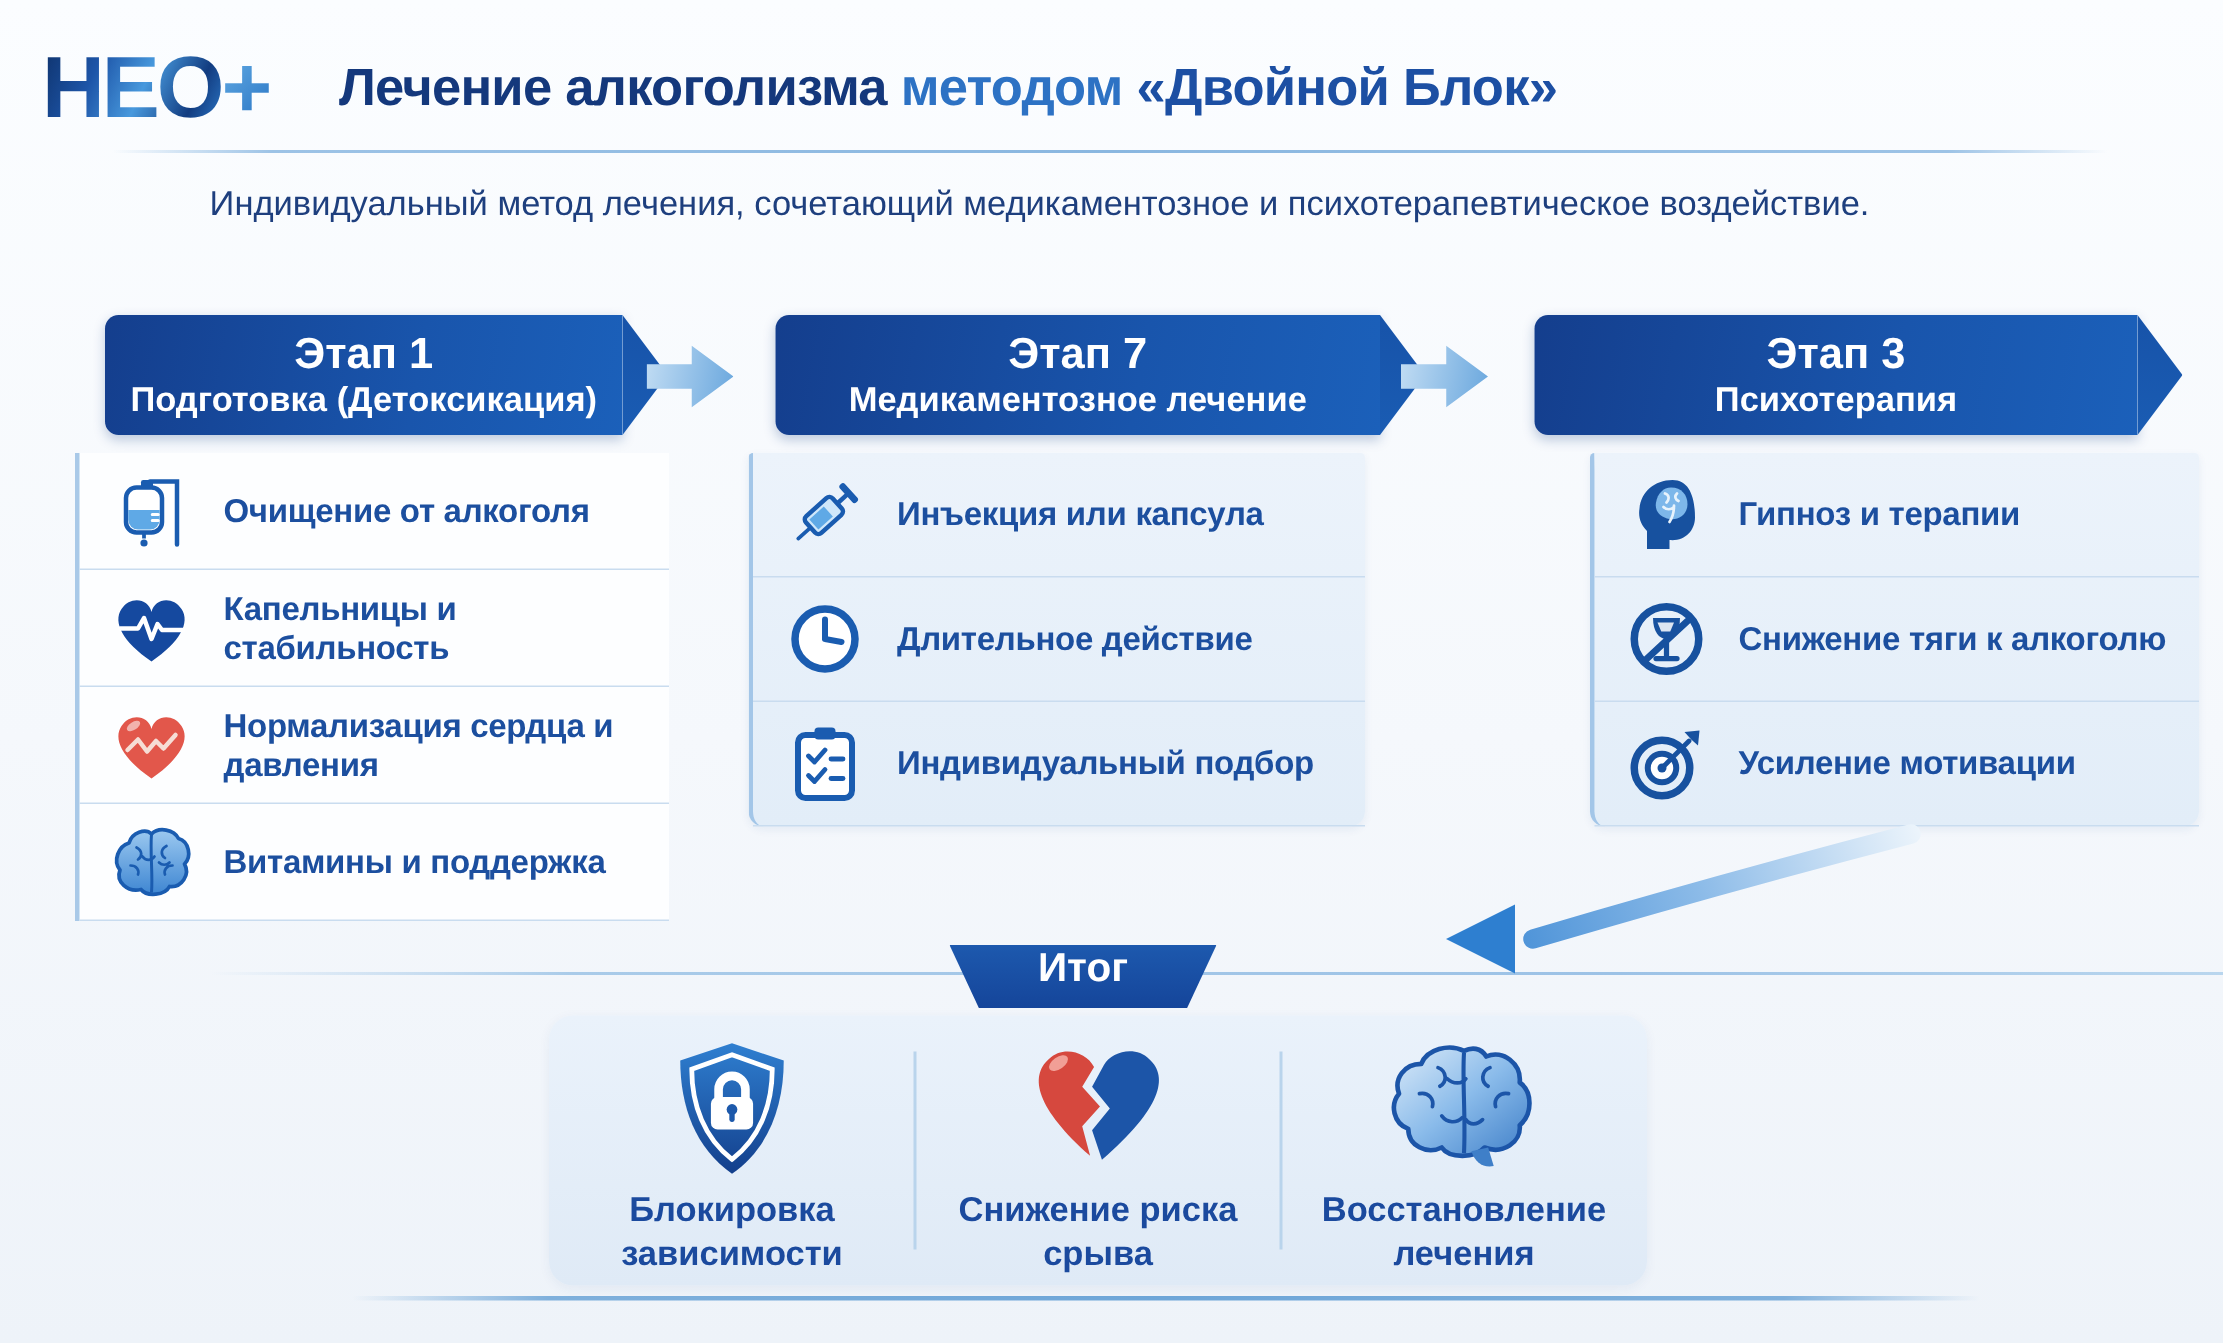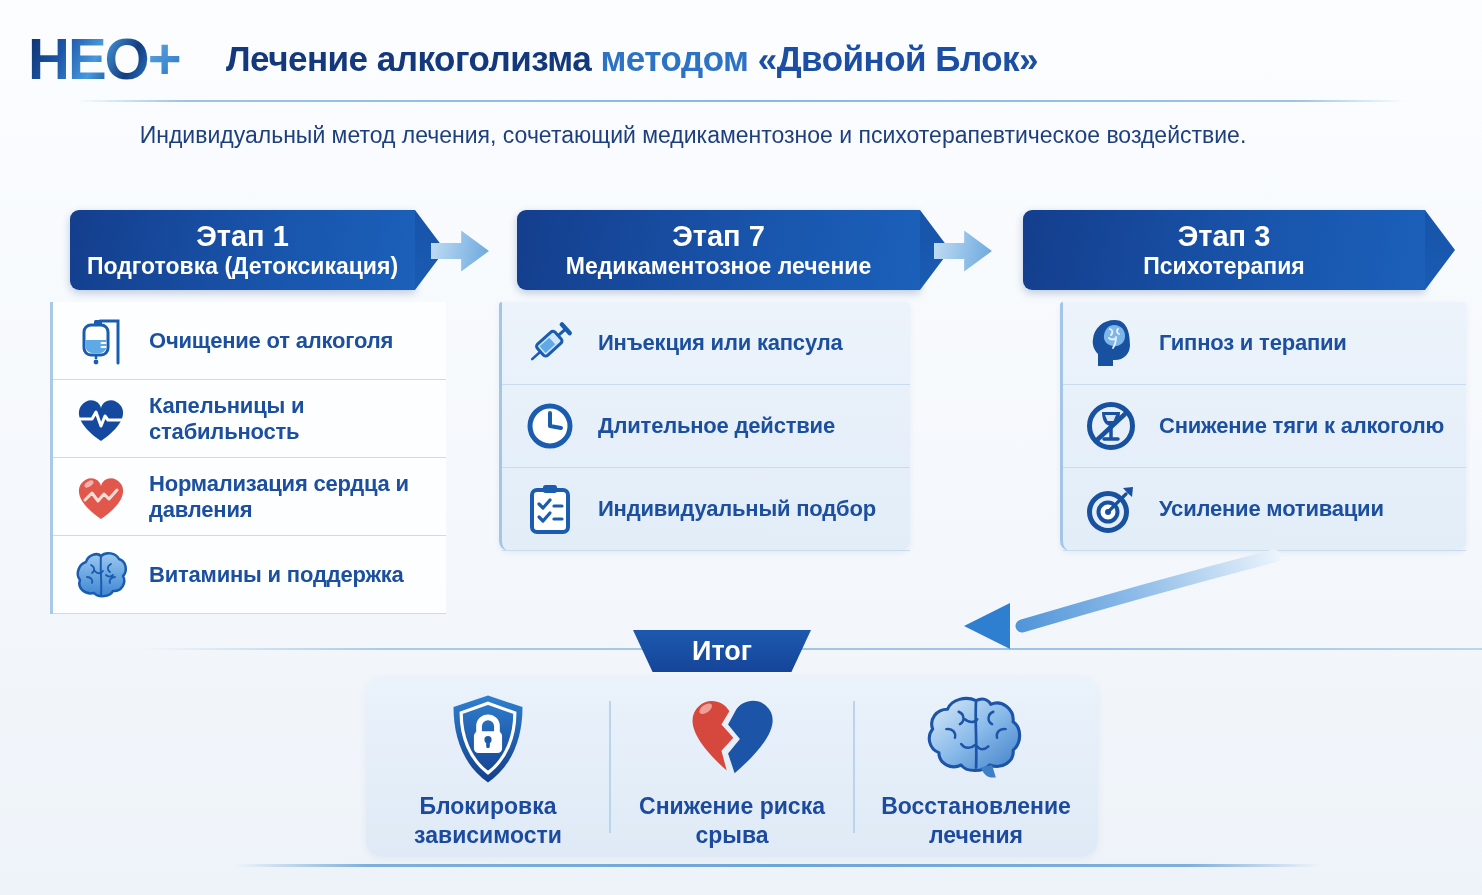--- a/index.html
+++ b/index.html
@@ -57,21 +57,21 @@
   .icon{width:56px;height:56px;flex:0 0 56px;}
   .icon svg{width:100%;height:100%;display:block;}
   .item-label{font-size:22px;font-weight:600;color:#1c4f9f;letter-spacing:-0.2px;}
 
   
   .result-line{position:absolute;top:648px;left:140px;width:1342px;height:2px;z-index:1;
     background:linear-gradient(90deg,rgba(160,198,234,0),#a9cbe9 18%,#9cc2e6 70%,#b9d6ee);}
   .result-banner{position:absolute;left:633px;top:630px;width:178px;height:42px;
     background:linear-gradient(180deg,#1d59ae,#15459a);
     clip-path:polygon(0 0,100% 0,89% 100%,11% 100%);
-    display:flex;align-items:center;justify-content:center;
+    display:flex;justify-content:center;
     color:#fff;font-size:27px;font-weight:700;z-index:3;}
   .curved-arrow{position:absolute;left:952px;top:546px;z-index:2;}
   .result-panel{position:absolute;left:366px;top:677px;width:732px;height:180px;
     background:linear-gradient(180deg,#eaf2fb,#dfeaf6);border-radius:16px;
     box-shadow:0 2px 8px rgba(30,70,140,.06);display:flex;z-index:1;}
   .result-col{flex:1;position:relative;display:flex;flex-direction:column;align-items:center;padding-top:12px;}
   .result-col:not(:last-child)::after{content:"";position:absolute;right:-1px;top:24px;bottom:24px;
     width:2px;background:#b9d4ec;}
   .result-icon{height:100px;display:flex;align-items:center;justify-content:center;}
   .result-label{margin-top:3px;text-align:center;font-size:23px;font-weight:600;

